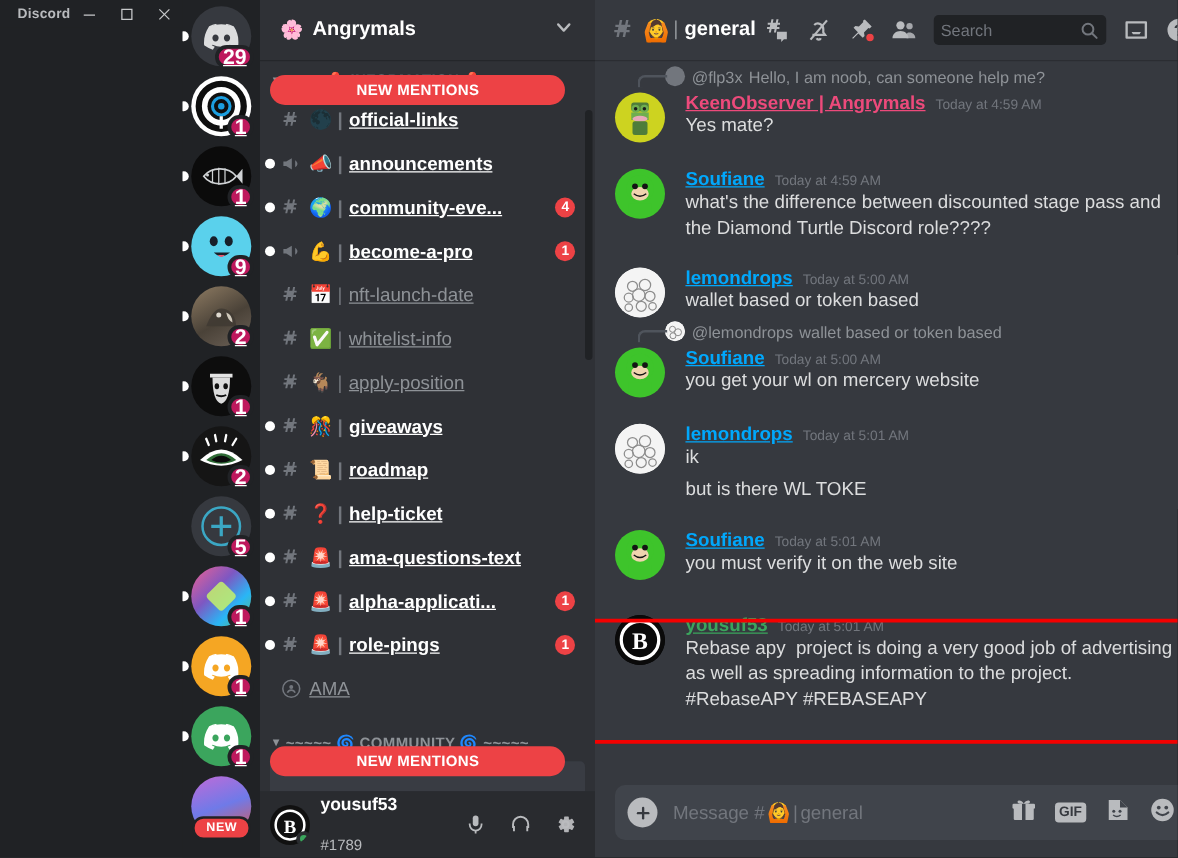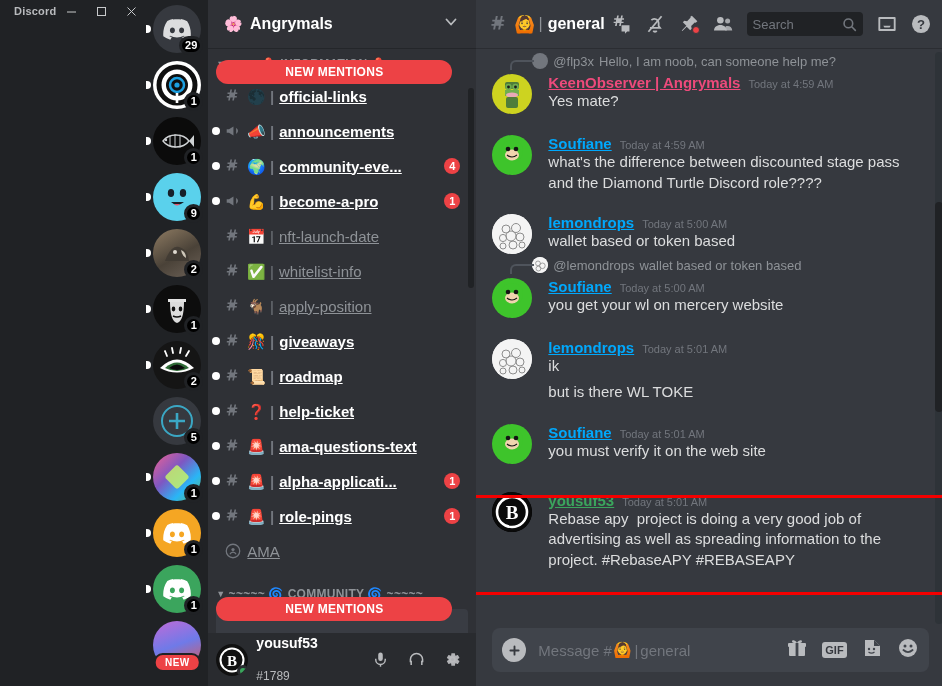--- a/index.html
+++ b/index.html
@@ -36,24 +36,24 @@
     padding-top: 5px; position: relative; overflow: hidden;
   }
   .railitem { position: relative; width: 48px; height: 48px; margin-bottom: 8px; flex: 0 0 48px; }
   .railicon {
     width: 48px; height: 48px; border-radius: 50%;
     display: flex; align-items: center; justify-content: center;
     overflow: hidden; font-size: 22px; color: #fff;
   }
   .railbadge {
     position: absolute; right: -2px; bottom: -2px;
-    background: #000000; color: #fff; font-size: 11px; font-weight: bold;
+    background: #be185d; color: #fff; font-size: 17px; font-weight: bold;
     min-width: 19px; height: 19px; border-radius: 10px;
     display: flex; align-items: center; justify-content: center;
-    border: 3px solid #202225; padding: 0 3px; line-height: 1;
+    border: 3px solid #202225; padding: 0 3px; line-height: 1; text-decoration: underline;
   }
   .newpill {
     position: absolute; left: 50%; transform: translateX(-50%); bottom: -3px;
     background: #ed4245; color: #fff; font-size: 10px; font-weight: bold;
     padding: 2px 9px; border-radius: 9px; border: 2px solid #202225;
     letter-spacing: .4px;
   }
   .rail-pip {
     position: absolute; left: -10px; top: 50%; transform: translateY(-50%);
     width: 8px; height: 8px; background: #fff; border-radius: 4px;
@@ -154,21 +154,21 @@
   .ch-tools { margin-left: auto; display: flex; align-items: center; gap: 2px; }
   .ch-btn {
     width: 32px; height: 32px; display: flex; align-items: center; justify-content: center;
     color: #b9bbbe; position: relative;
   }
   .ch-btn .reddot {
     position: absolute; right: 5px; bottom: 6px; width: 8px; height: 8px;
     background: #ed4245; border-radius: 4px; border: 1px solid #36393f;
   }
   .searchbox {
-    width: 116px; height: 24px; background: #202225; border-radius: 4px;
+    width: 138px; height: 24px; background: #202225; border-radius: 4px;
     display: flex; align-items: center; padding: 5px 6px; margin: 0 6px;
   }
   .searchbox .sph { color: #72767d; font-size: 13px; flex: 1 1 auto; }
   .searchbox .sicon { color: #72767d; display:flex; }
 
   
   .messages {
     flex: 1 1 auto; overflow: hidden; position: relative;
     padding: 0 0 8px 0;
   }

